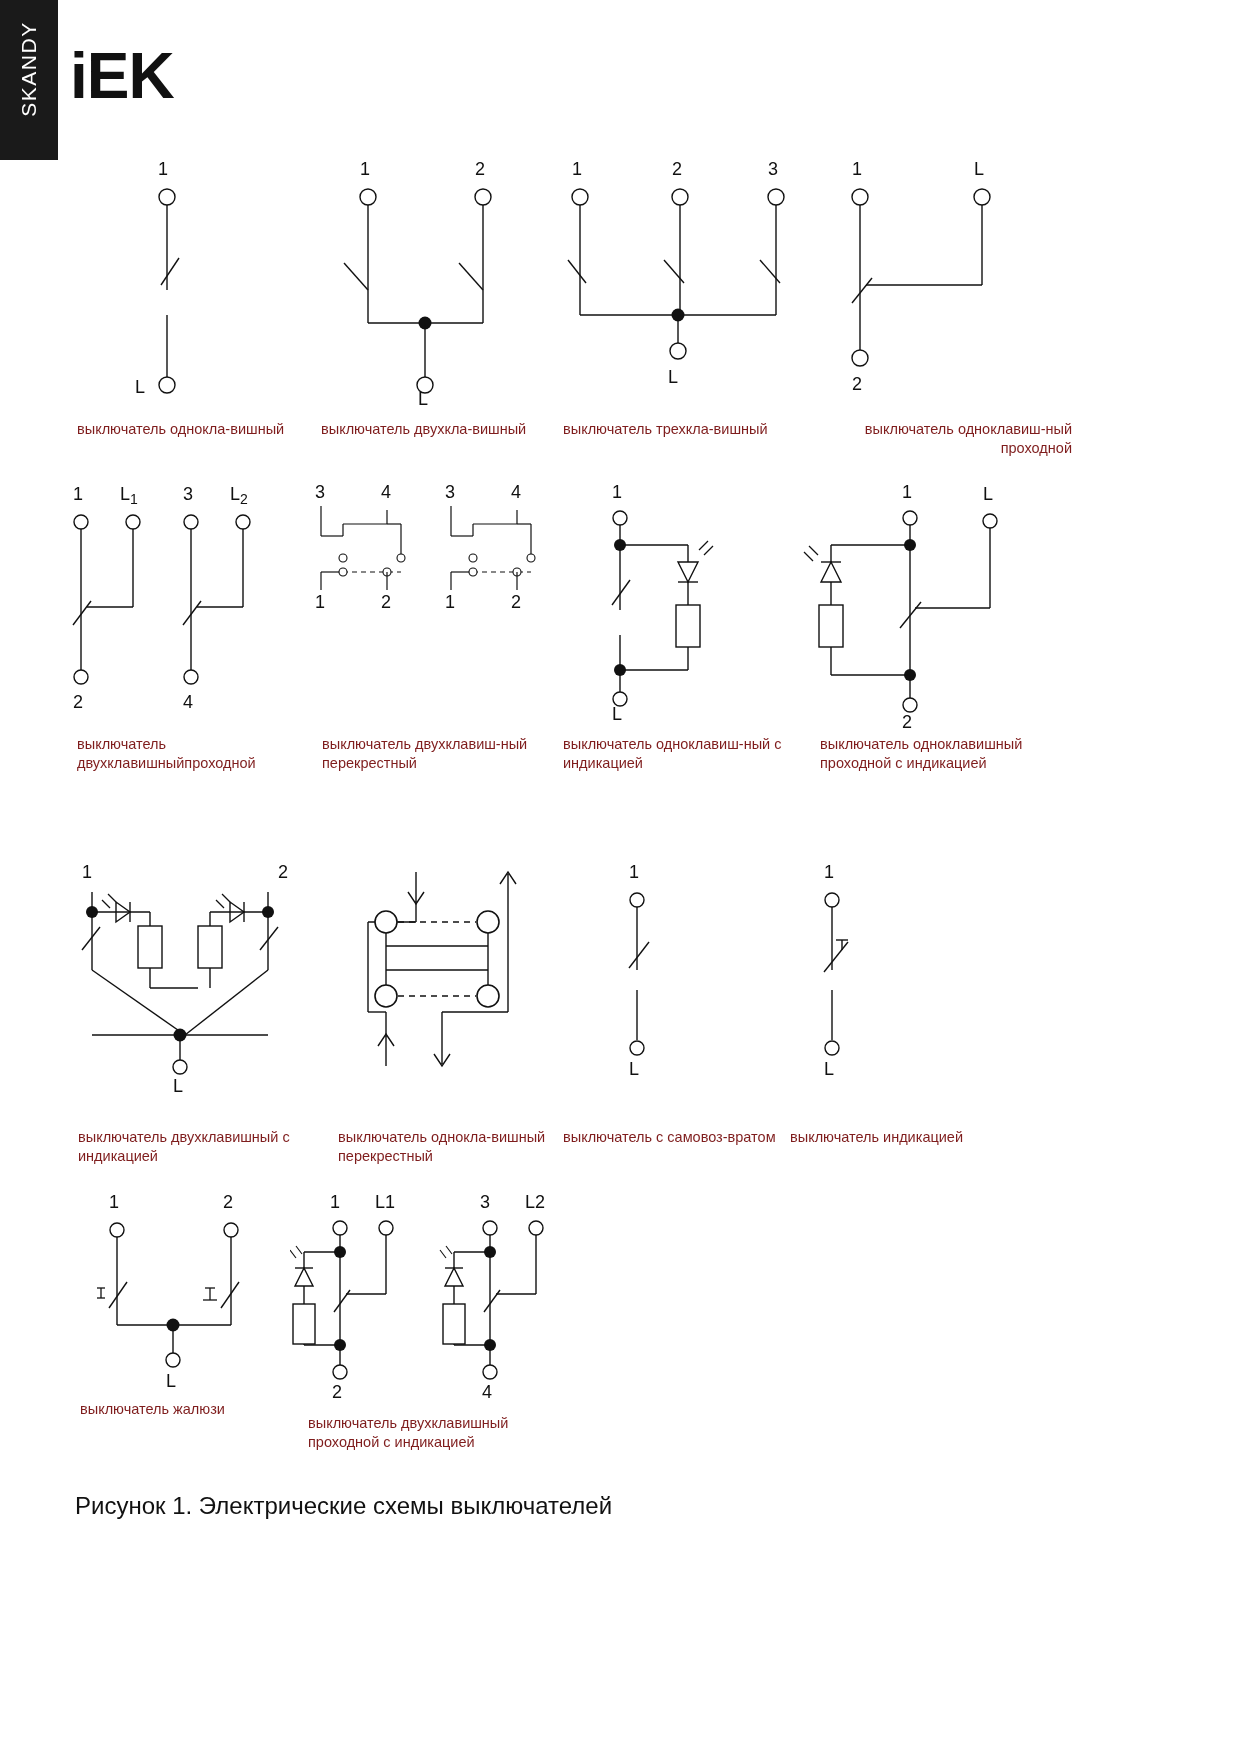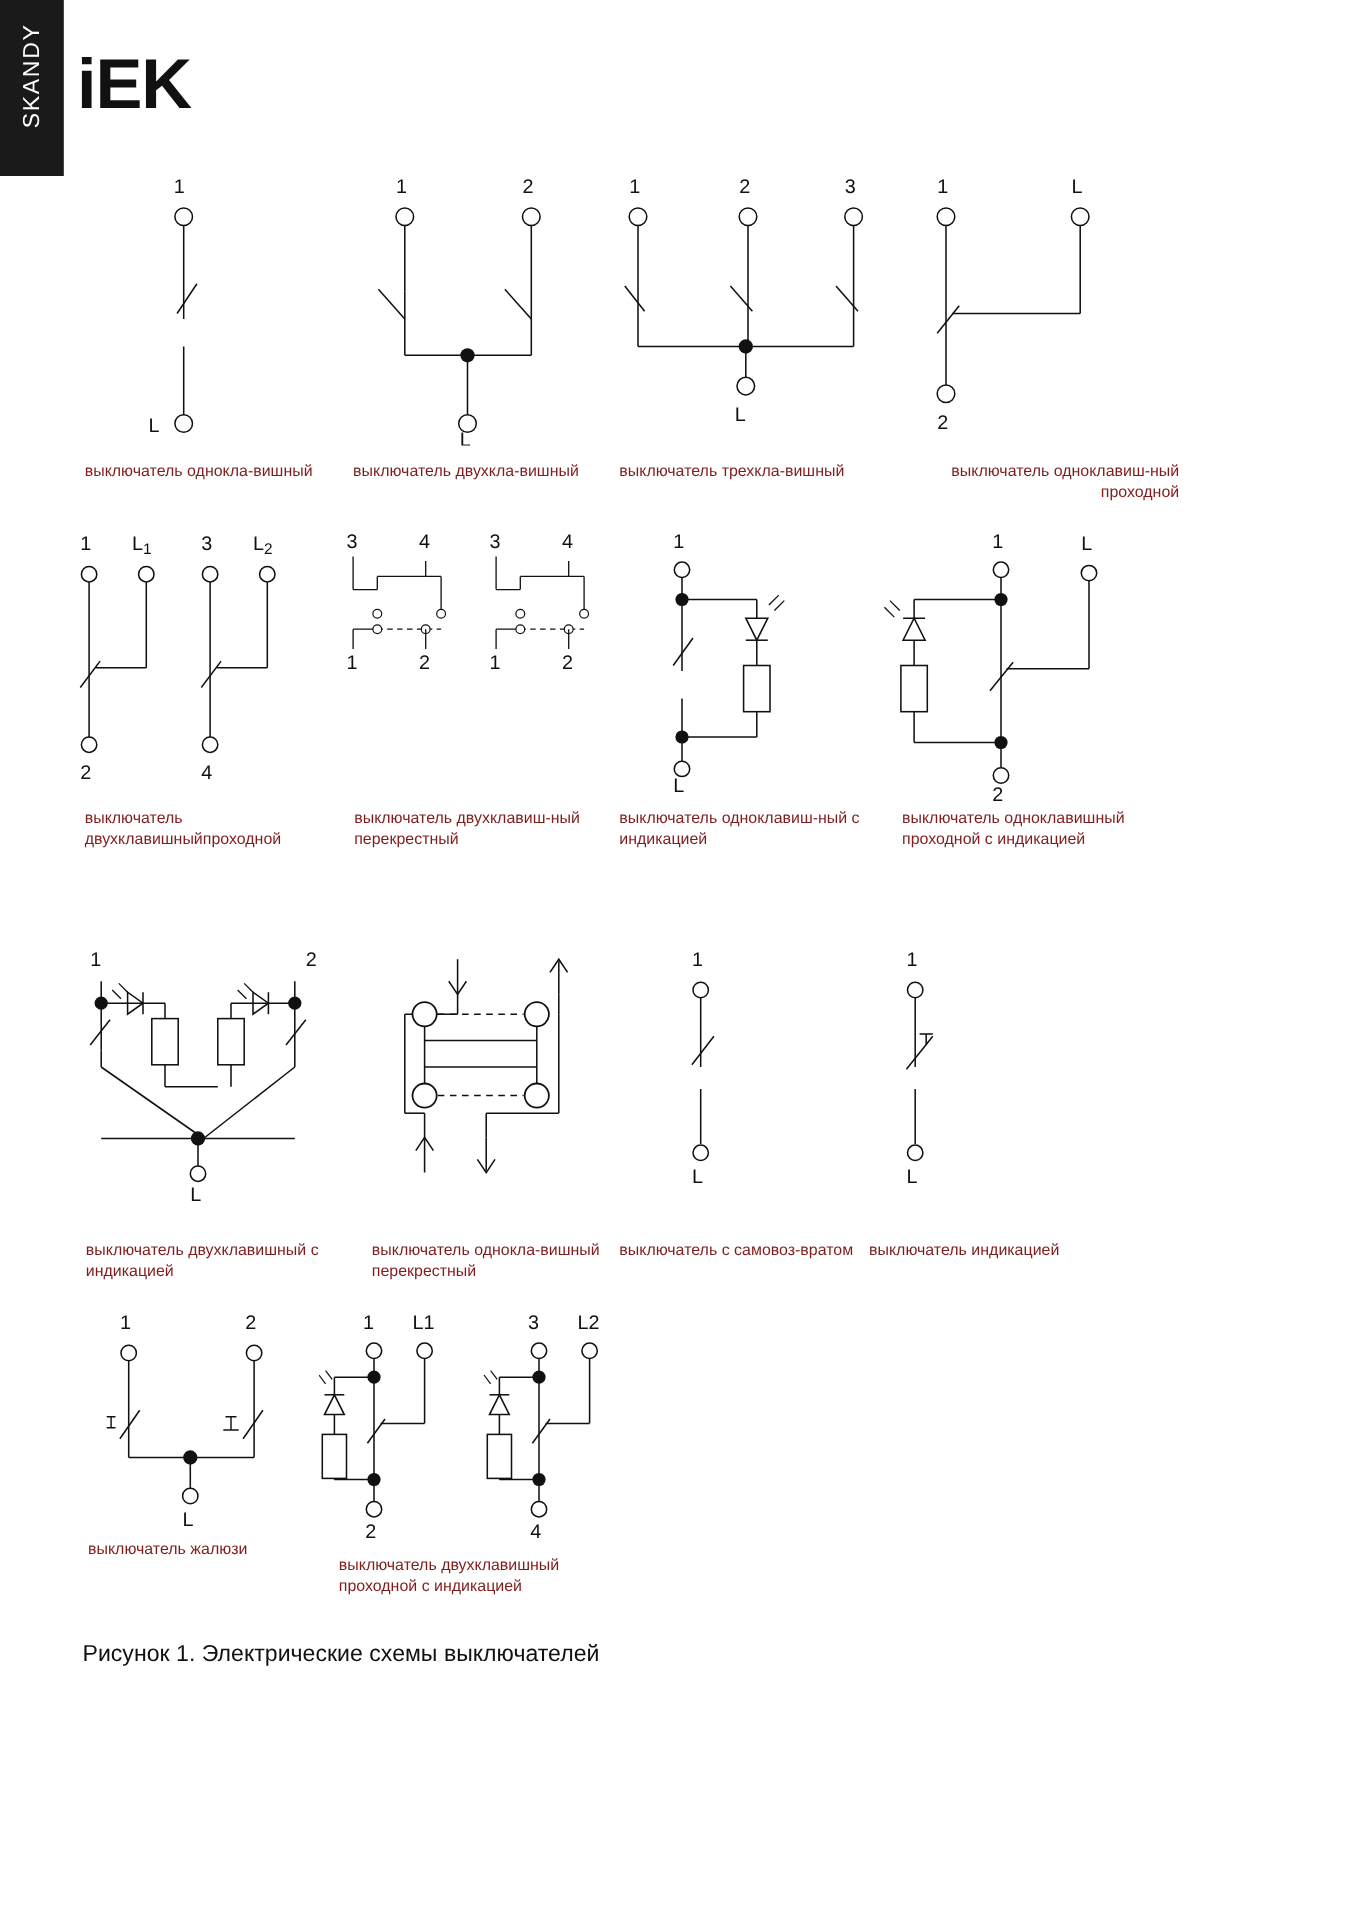--- a/index.html
+++ b/index.html
@@ -43,21 +43,21 @@
     left: 70px;
     top: 40px;
     height: 70px;
   }
 
   
   #figure-caption {
     position: absolute;
     left: 75px;
     top: 1492px;
-    font-size: 21px;
+    font-size: 24px;
     color: #111111;
     white-space: nowrap;
   }
 
   
   .cell {
     position: absolute;
   }
   .cell-caption {
     position: absolute;

